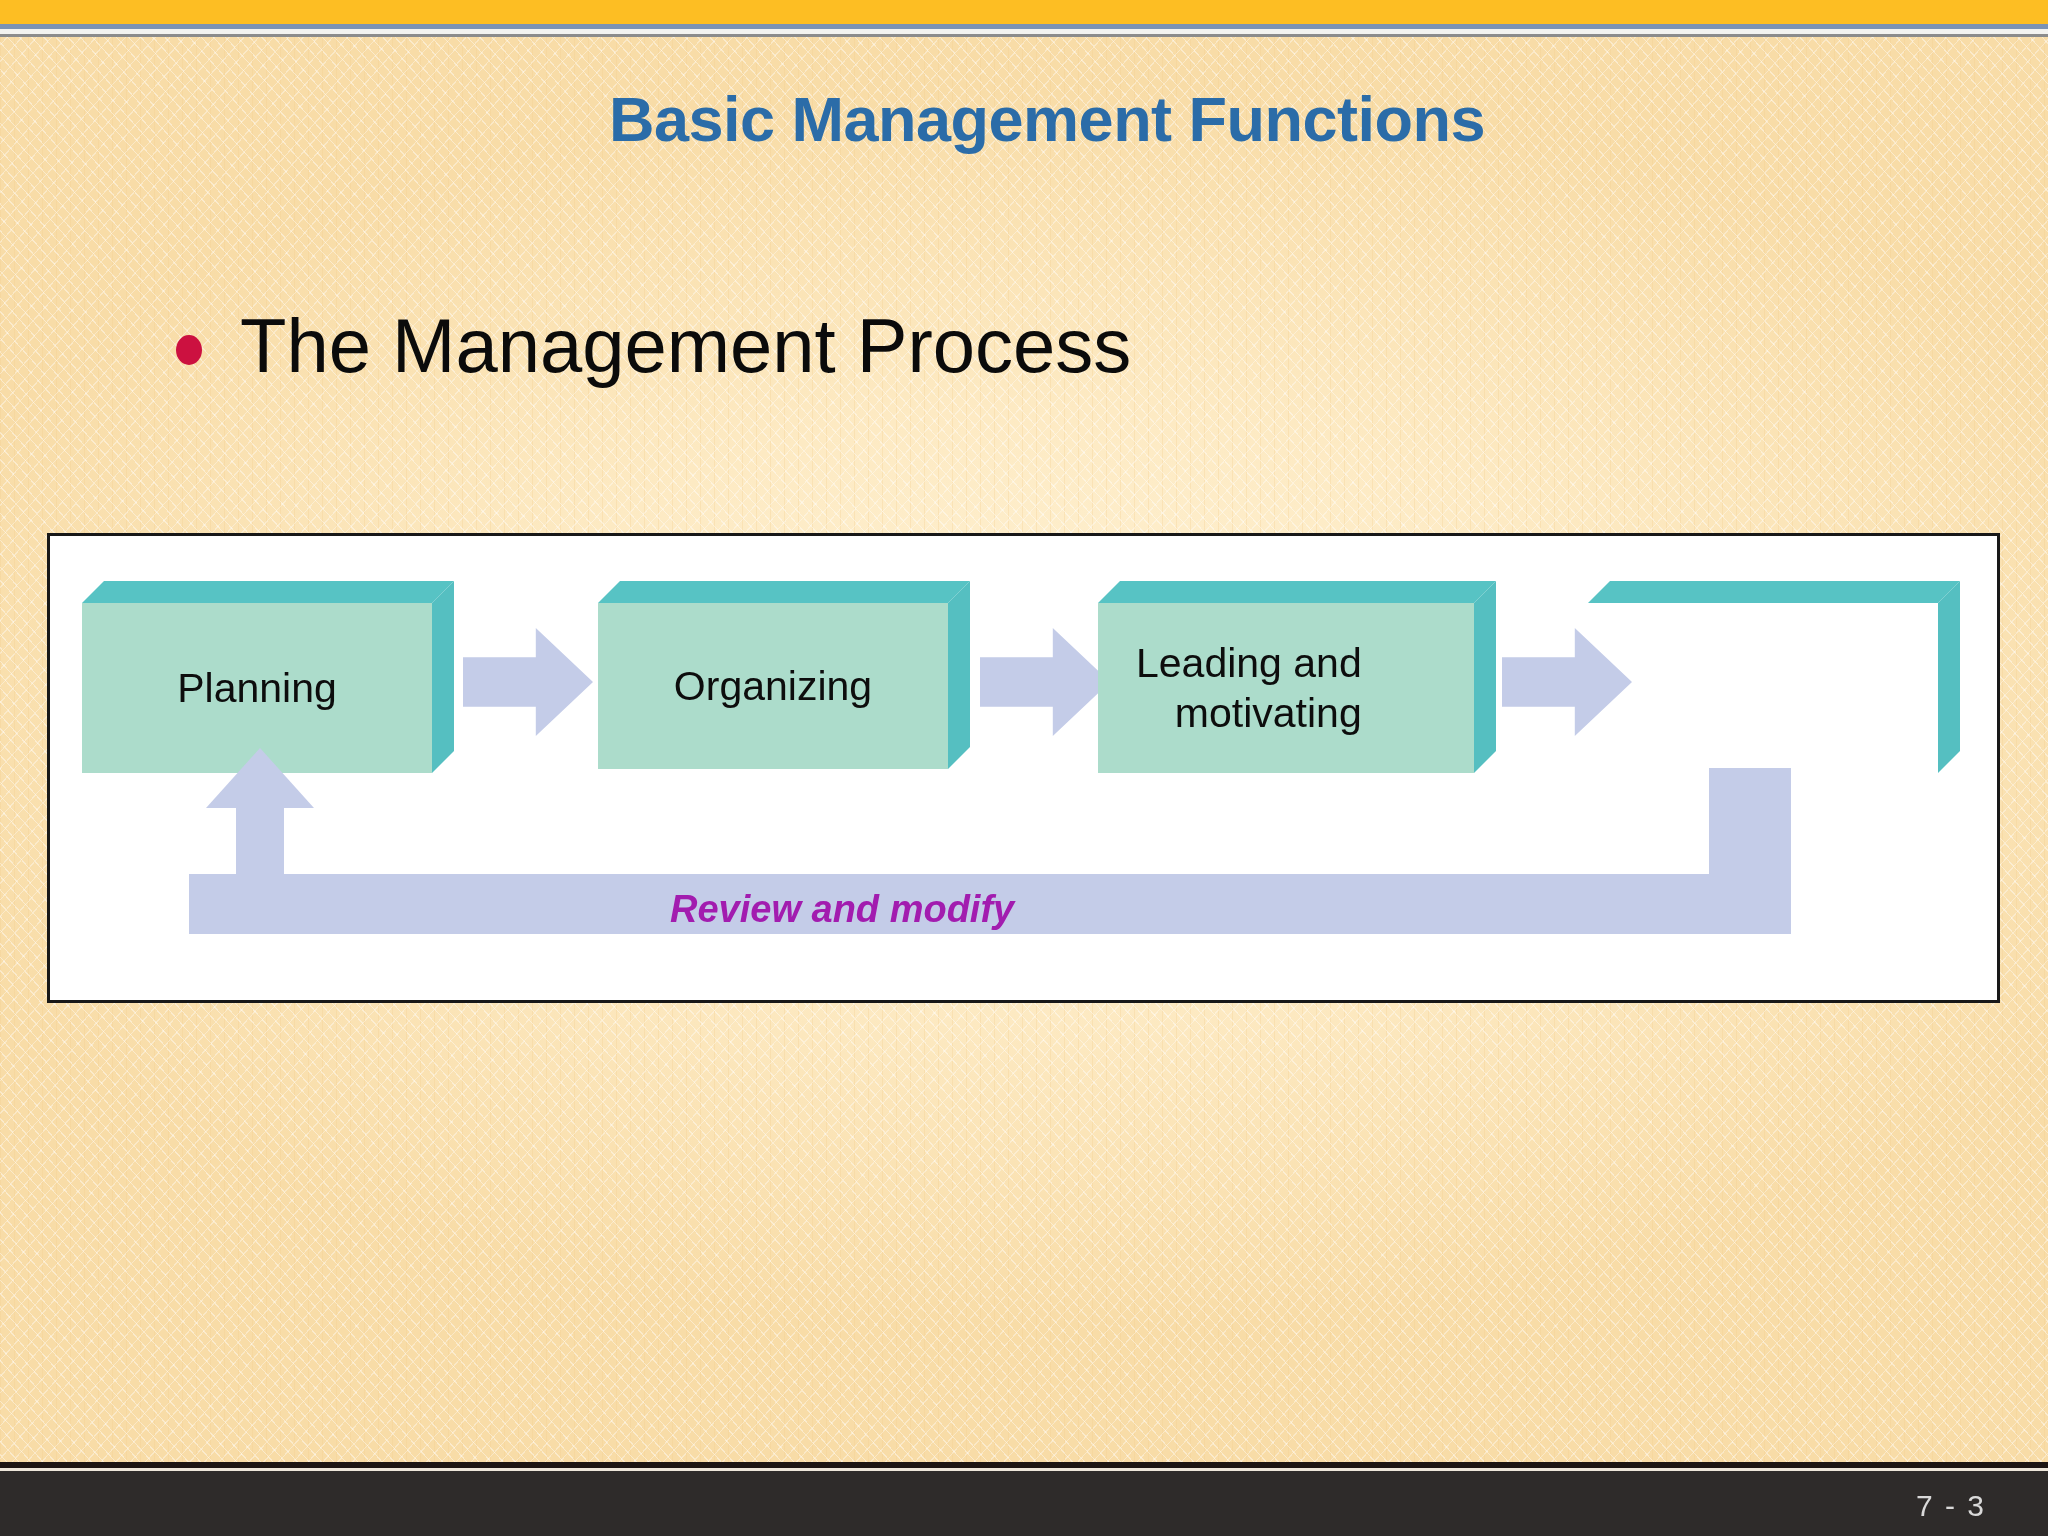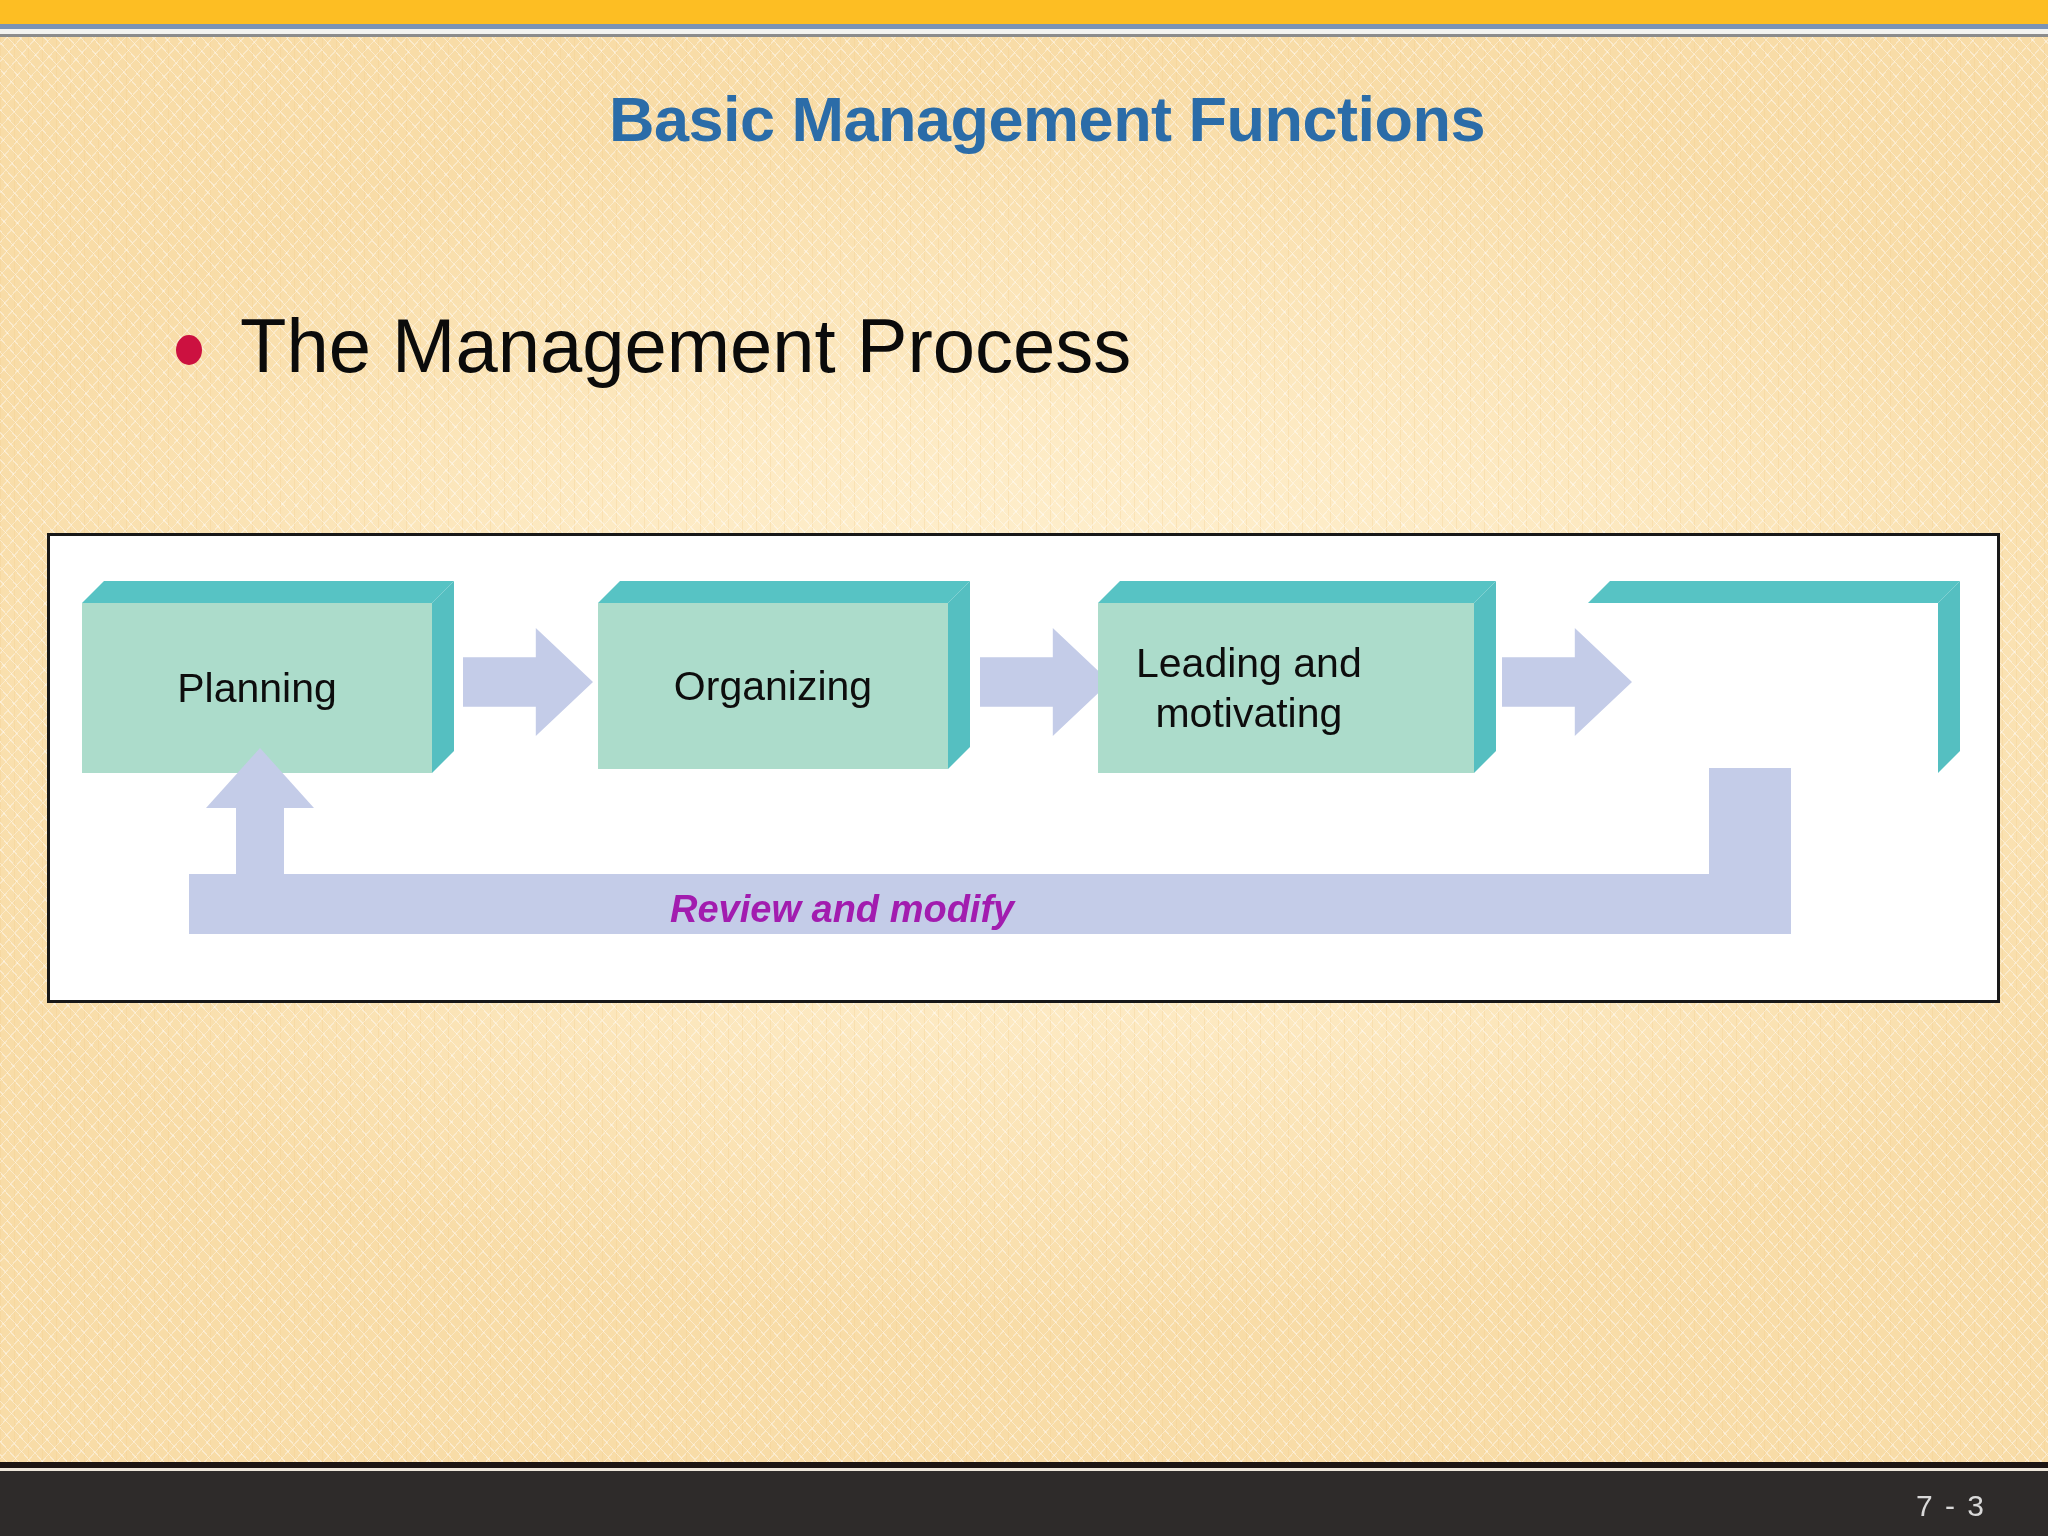--- a/index.html
+++ b/index.html
@@ -176,21 +176,21 @@
     color: #0D0D0D;
     line-height: 1.22;
     font-weight: normal;
   }
   .proc-label.centered {
     width: 100%;
     text-align: center;
   }
   .proc-label.left-aligned {
     padding-left: 38px;
-    text-align: center;
+    text-align: right;
   }
 
   
   .flow-arrow {
     position: absolute;
     background: #C4CCE8;
   }
   .flow-arrow.right {
     clip-path: polygon(0% 27%, 56% 27%, 56% 0%, 100% 50%, 56% 100%, 56% 73%, 0% 73%);
   }

